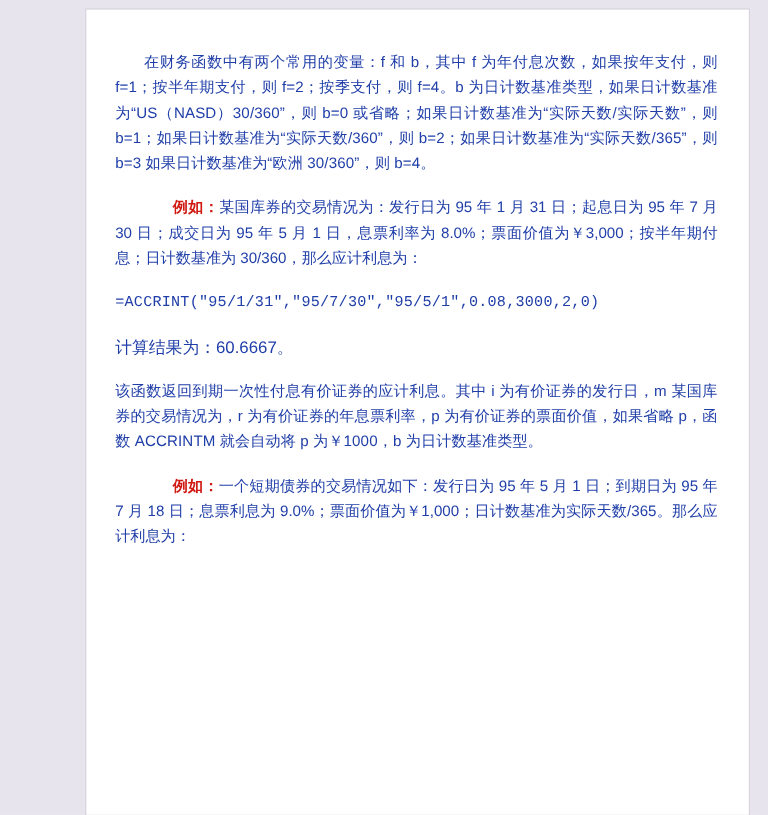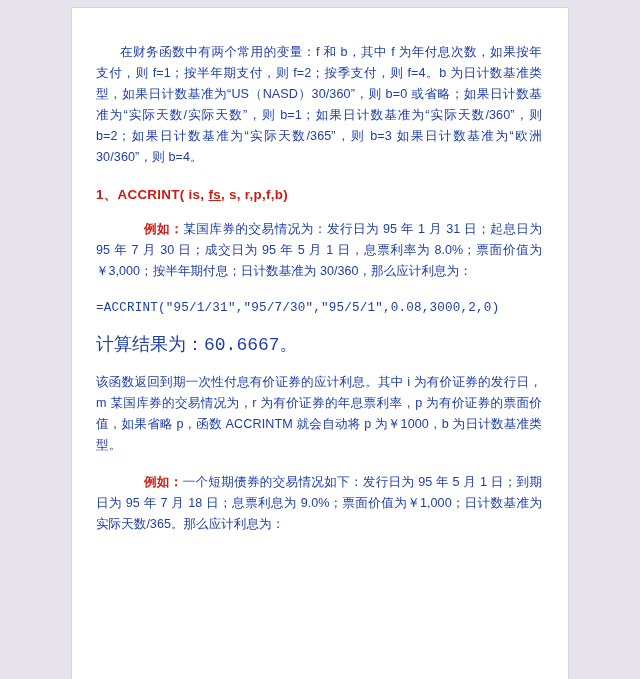--- a/index.html
+++ b/index.html
@@ -10,21 +10,21 @@
   body {
     width: 640px;
     height: 679px;
     font-family: "Liberation Serif", serif;
     overflow: hidden;
   }
   .page {
     position: absolute;
     left: 72px;
     top: 8px;
-    width: 496px;
+    width: 552px;
     height: 671px;
     background: #ffffff;
     box-shadow: 0 0 0 1px #d8d4dd;
     box-sizing: border-box;
   }
   .page-inner {
     padding: 34px 26px 0 24px;
   }
   p.body {
     color: #1f3ea8;
@@ -66,37 +66,34 @@
   .mono {
     color: #1f3ea8;
     font-family: "Liberation Mono", monospace;
     font-size: 12.6px;
     line-height: 21px;
     margin: 0 0 16px 0;
     letter-spacing: 0.2px;
   }
   .result {
     color: #1f3ea8;
-    font-family: Liberation Mono, monospace;
-    font-size: 18px;
+    font-family: Liberation Sans, sans-serif;
+    font-size: 14px;
     line-height: 21px;
     margin: 0 0 16px 0;
   }
 </style>
 </head>
 <body>
 
 <div class="page">
   <div class="page-inner">
 
     <p class="body indent">在财务函数中有两个常用的变量：f 和 b，其中 f 为年付息次数，如果按年支付，则 f=1；按半年期支付，则 f=2；按季支付，则 f=4。b 为日计数基准类型，如果日计数基准为“US（NASD）30/360”，则 b=0 或省略；如果日计数基准为“实际天数/实际天数”，则 b=1；如果日计数基准为“实际天数/360”，则 b=2；如果日计数基准为“实际天数/365”，则 b=3 如果日计数基准为“欧洲 30/360”，则 b=4。</p>
 
-    <div class="heading">
-      <span>1、</span><span>ACCRINT</span><span>( is,  </span><span class="u">fs</span><span>,  s,  r,p,f,b)</span>
-    </div>
 
 
     <p class="example">
       <span class="lbl">例如：</span><span>某国库券的交易情况为：发行日为 95 年 1 月 31 日；起息日为 95 年 7 月 30 日；成交日为 95 年 5 月 1 日，息票利率为 8.0%；票面价值为￥3,000；按半年期付息；日计数基准为 30/360，那么应计利息为：</span>
     </p>
 
     <p class="mono">=ACCRINT("95/1/31","95/7/30","95/5/1",0.08,3000,2,0)</p>
 
     <p class="result">计算结果为：60.6667。</p>
 

